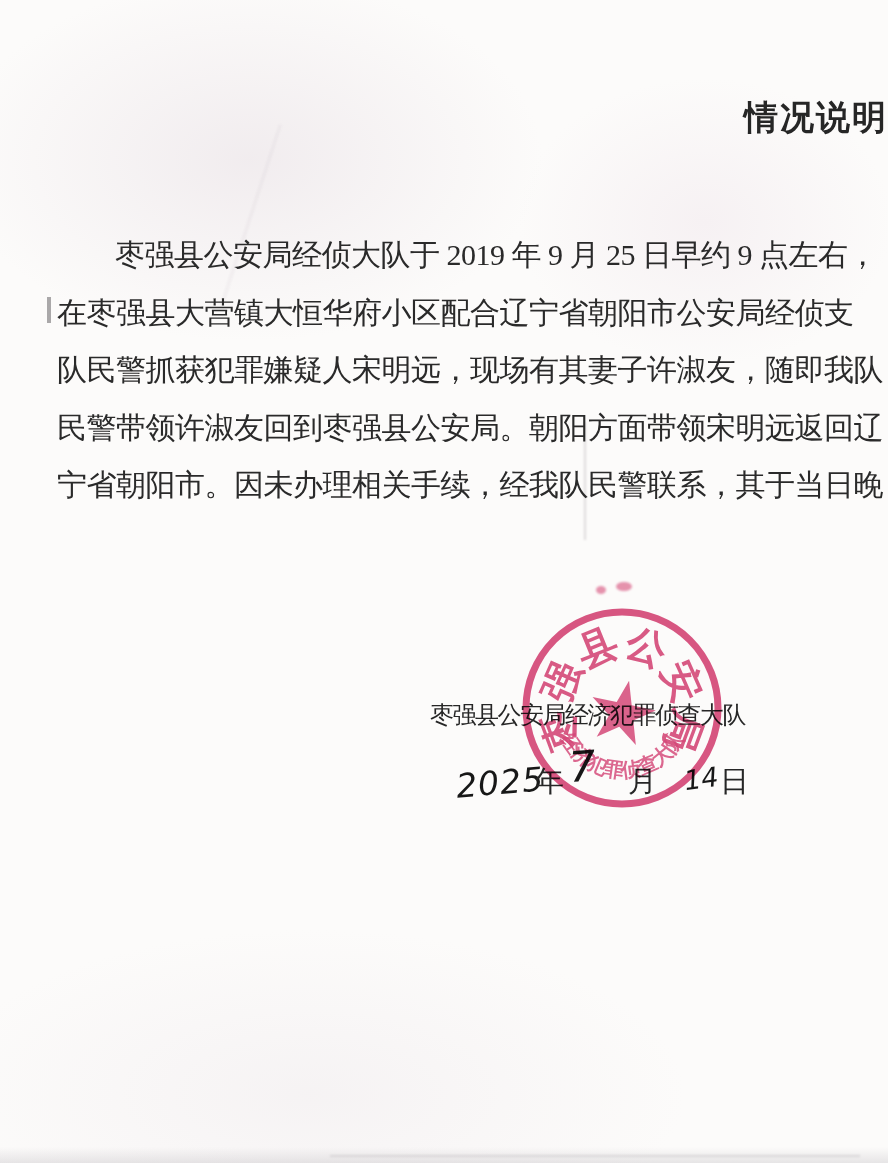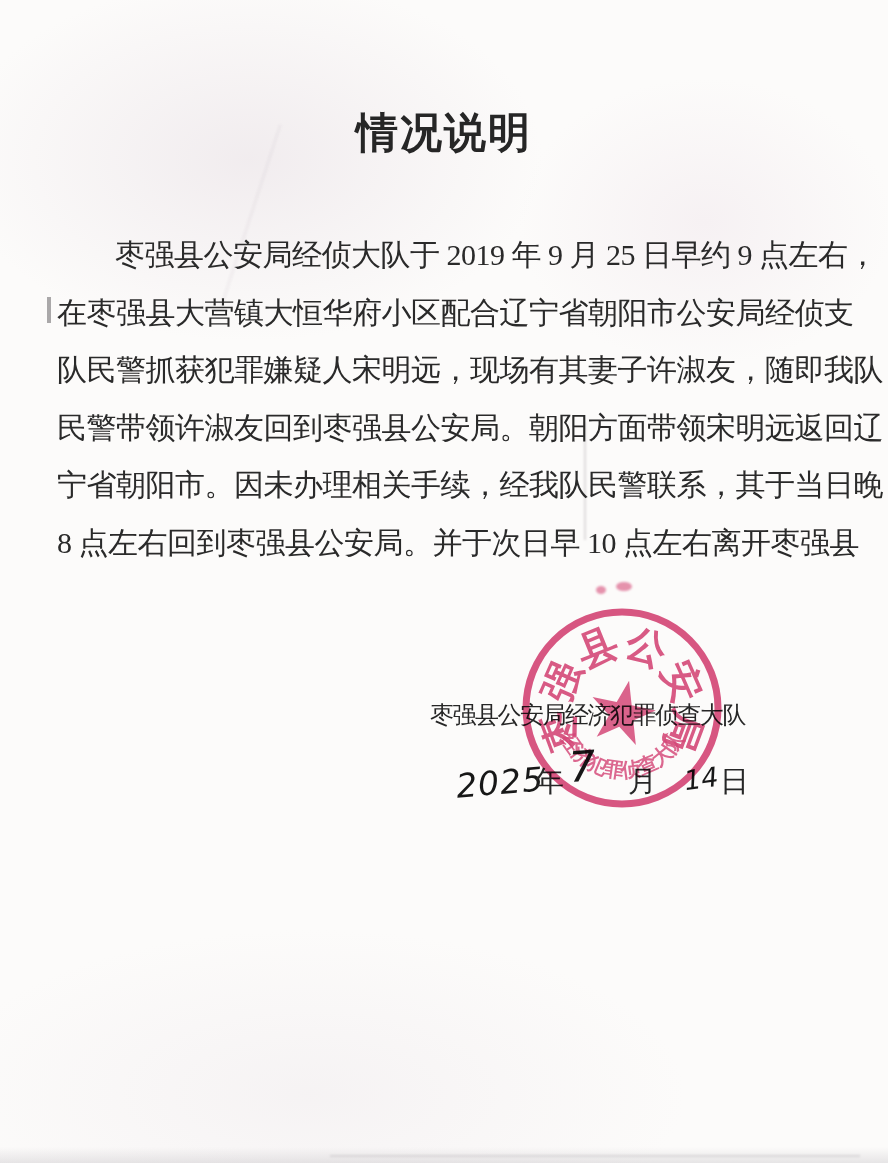--- a/index.html
+++ b/index.html
@@ -51,23 +51,23 @@
     position:absolute;left:0;bottom:0;width:888px;height:16px;
     background:linear-gradient(to bottom, rgba(252,251,250,0), rgba(198,195,199,0.4));
   }
   .bottom-crease{
     position:absolute;left:330px;bottom:6px;width:530px;height:2px;
     background:rgba(170,165,170,0.3);
     filter:blur(1px);
   }
 
   .doc-title{
-    position:absolute;left:0;top:105px;width:100%;
-    text-align:center;
-    font-size:42px;font-weight:600;color:#262626;
+    position:absolute;left:0;top:95px;width:100%;
+    text-align:right;
+    font-size:34px;font-weight:600;color:#262626;
     letter-spacing:2px;
   }
   .body-line{
     position:absolute;left:57px;width:800px;height:40px;
     font-size:30px;color:#2a2a2a;letter-spacing:-0.5px;
     white-space:nowrap;
   }
   .body-line.indent{padding-left:58px;}
 
   .signature-line{
@@ -122,21 +122,20 @@
   <div class="bottom-band"></div>
   <div class="bottom-crease"></div>
 
   <div class="doc-title">情况说明</div>
 
   <div class="body-line indent" style="top:235px">枣强县公安局经侦大队于 2019 年 9 月 25 日早约 9 点左右，</div>
   <div class="body-line" style="top:293px">在枣强县大营镇大恒华府小区配合辽宁省朝阳市公安局经侦支</div>
   <div class="body-line" style="top:350px">队民警抓获犯罪嫌疑人宋明远，现场有其妻子许淑友，随即我队</div>
   <div class="body-line" style="top:408px">民警带领许淑友回到枣强县公安局。朝阳方面带领宋明远返回辽</div>
   <div class="body-line" style="top:465px">宁省朝阳市。因未办理相关手续，经我队民警联系，其于当日晚</div>
-  <div class="body-line" style="top:523px">8 点左右回到枣强县公安局。并于次日早 10 点左右离开枣强县</div>
 
   <div class="signature-line">枣强县公安局经济犯罪侦查大队</div>
 
   <div class="date-line">
     <span class="hand hand-year">2025</span>
     <span class="date-label lbl-nian">年</span>
     <span class="hand hand-month">7</span>
     <span class="date-label lbl-yue">月</span>
     <span class="hand hand-day">14</span>
     <span class="date-label lbl-ri">日</span>

